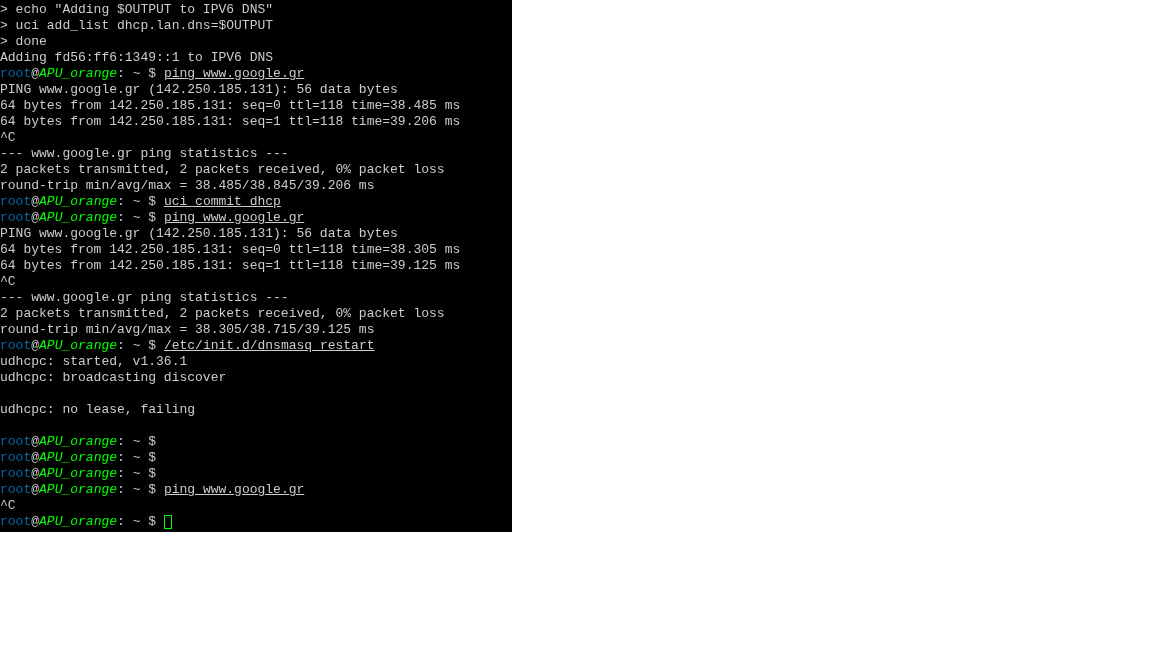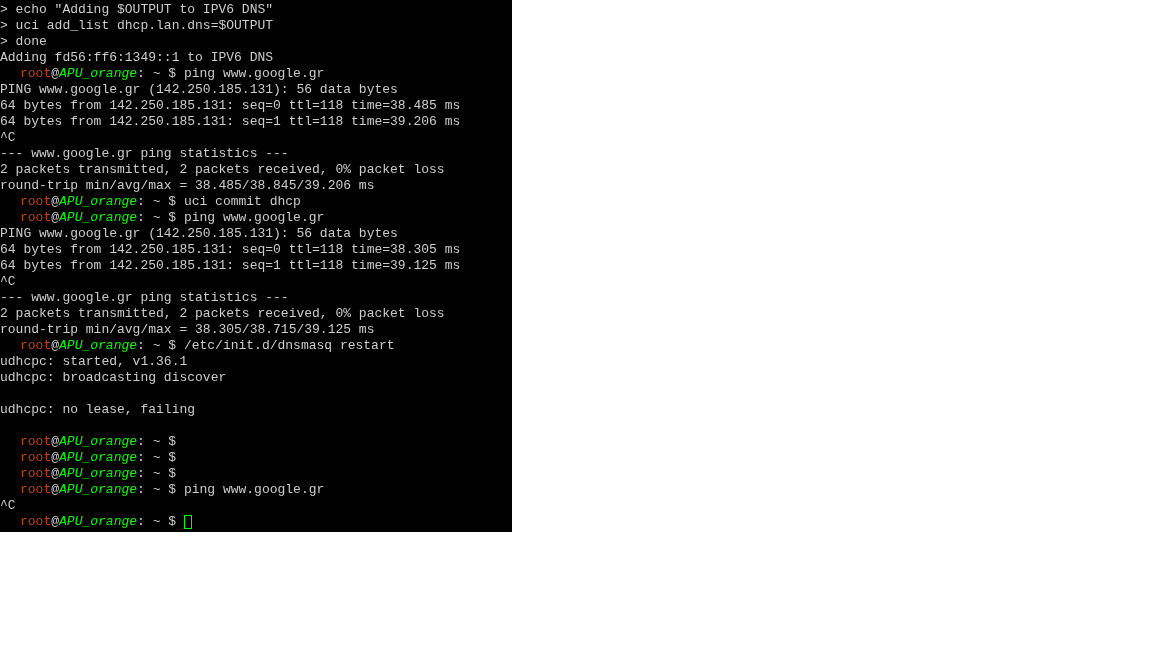--- a/index.html
+++ b/index.html
@@ -19,26 +19,26 @@
       background: #000;
       color: #ccc;
       width: 512px;
       padding: 2px 0;
       white-space: pre;
       overflow: hidden;
     }
     .line {
       display: block;
     }
-    .user { color: #c2410c; margin-left: 20px; }
+    .user { color: #0369a1; }
     .at   { color: #ccc; }
     .host { color: #00ff00; font-style: italic; }
     .path { color: #ccc; }
     .dollar { color: #ccc; }
-    .cmd  { color: #ccc; }
+    .cmd  { color: #ccc; text-decoration: underline; }
     .out  { color: #ccc; }
     .blank { height: 16px; }
     .cursor {
       display: inline-block;
       width: 8px;
       height: 14px;
       border: 1px solid #00ff00;
       vertical-align: middle;
     }
   </style>

